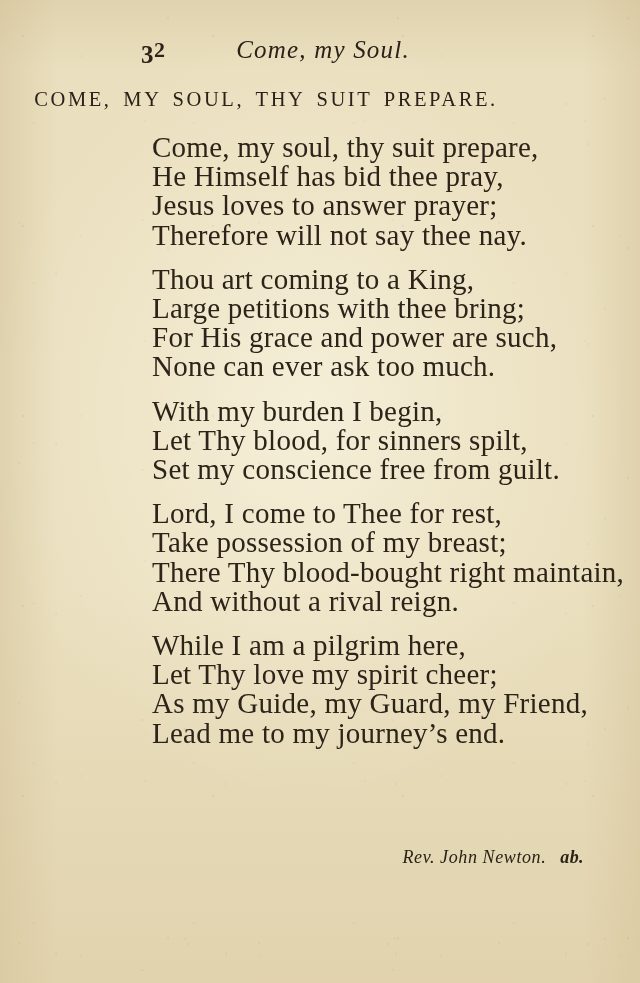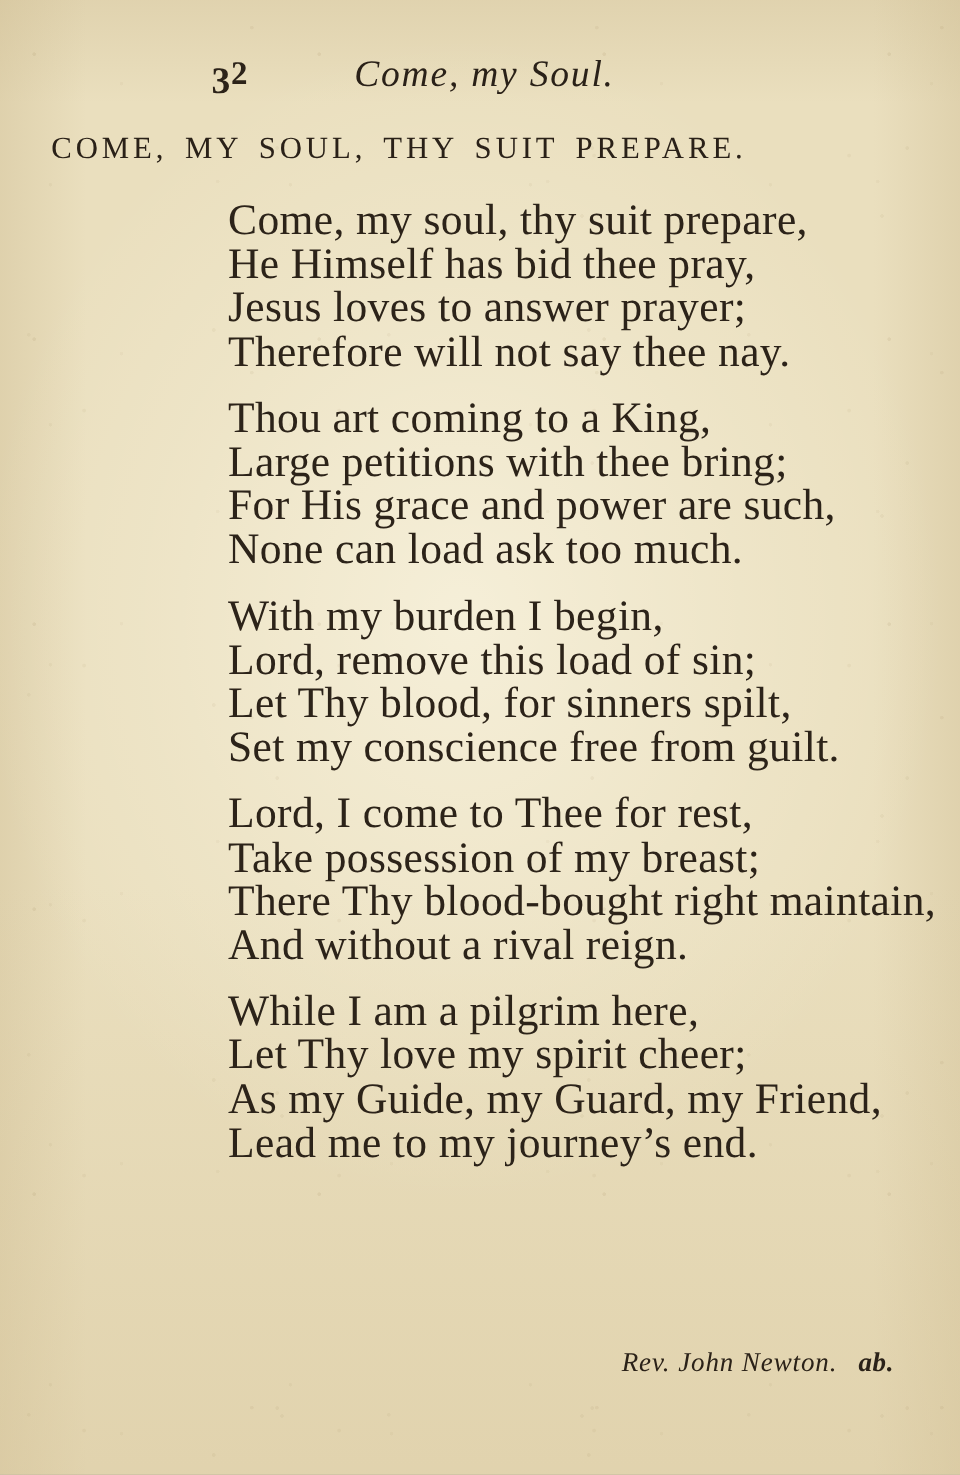--- a/index.html
+++ b/index.html
@@ -120,24 +120,24 @@
     font-size: 29px;
     line-height: 29.2px;
     letter-spacing: 0.25px;
     color: #2c2319;
     white-space: pre;
   }
 
   
   .attribution {
     position: absolute;
-    top: 898px;
-    left: 0;
-    width: 640px;
-    padding-right: 44px;
+    top: 847px;
+    left: 0;
+    width: 640px;
+    padding-right: 56px;
     box-sizing: border-box;
     text-align: right;
     font-style: italic;
     font-size: 18px;
     letter-spacing: 0.6px;
     color: #2b2218;
   }
   .attribution .meter {
     font-weight: 700;
     font-style: italic;
@@ -166,26 +166,25 @@
         <div class="line">Come, my soul, thy suit prepare,</div>
         <div class="line">He Himself has bid thee pray,</div>
         <div class="line">Jesus loves to answer prayer;</div>
         <div class="line">Therefore will not say thee nay.</div>
       </div>
 
       <div class="stanza">
         <div class="line">Thou art coming to a King,</div>
         <div class="line">Large petitions with thee bring;</div>
         <div class="line">For His grace and power are such,</div>
-        <div class="line">None can load ask too much.</div>
+        <div class="line">None can ever ask too much.</div>
       </div>
 
       <div class="stanza">
         <div class="line">With my burden I begin,</div>
-        <div class="line">Lord, remove this load of sin;</div>
         <div class="line">Let Thy blood, for sinners spilt,</div>
         <div class="line">Set my conscience free from guilt.</div>
       </div>
 
       <div class="stanza">
         <div class="line">Lord, I come to Thee for rest,</div>
         <div class="line">Take possession of my breast;</div>
         <div class="line">There Thy blood-bought right maintain,</div>
         <div class="line">And without a rival reign.</div>
       </div>

